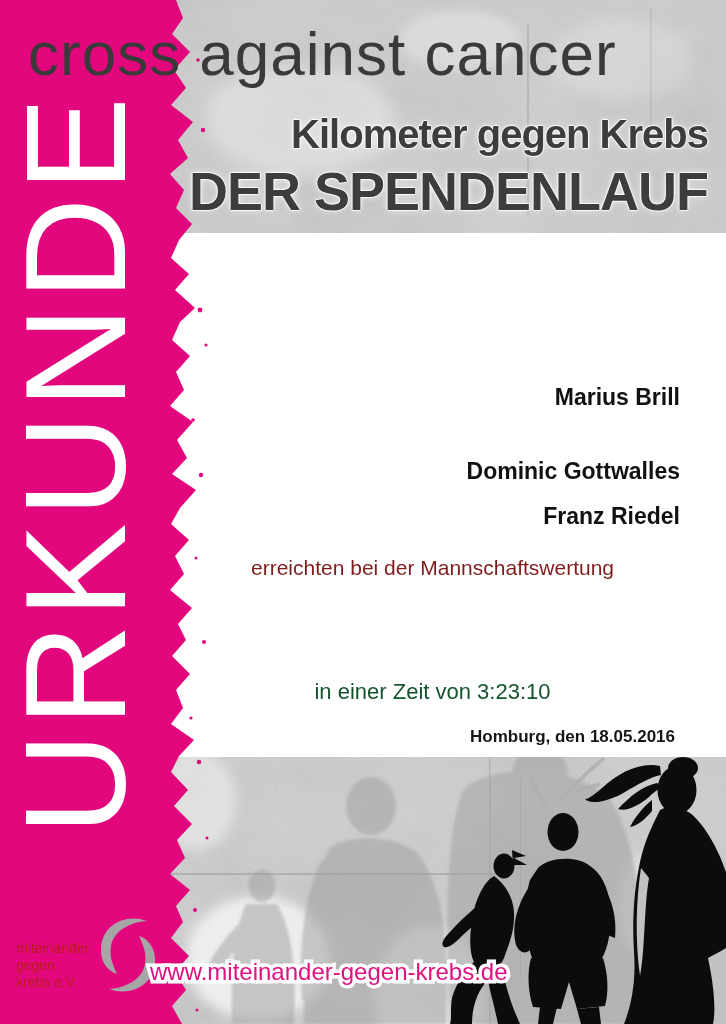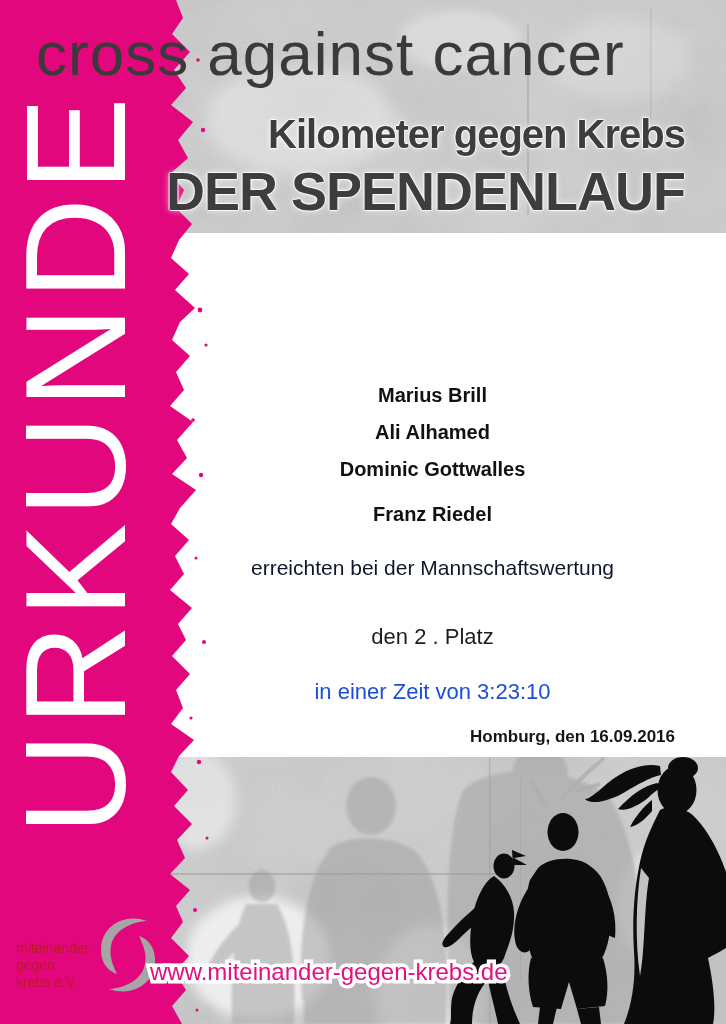--- a/index.html
+++ b/index.html
@@ -18,46 +18,46 @@
   }
 
   
   .bottom-art{z-index:3;}
   .pink-band{z-index:4;}
 
   
   .txt{position:absolute;z-index:6;}
 
   .event-title{
-    left:36px;top:18px;font-size:62px;font-weight:400;color:#3a3a3a;
+    left:28px;top:18px;font-size:62px;font-weight:400;color:#3a3a3a;
     letter-spacing:1px;white-space:nowrap;
   }
   .subtitle{
-    right:41px;text-align:right;font-weight:700;color:#3d3d3d;white-space:nowrap;
+    right:18px;text-align:right;font-weight:700;color:#3d3d3d;white-space:nowrap;
     text-shadow:0 1px 0 rgba(255,255,255,.85),0 -1px 0 rgba(255,255,255,.85),
       1px 0 0 rgba(255,255,255,.85),-1px 0 0 rgba(255,255,255,.85),
       0 0 7px rgba(255,255,255,.75);
   }
   .subtitle1{top:112px;font-size:40px;letter-spacing:-1px;}
   .subtitle2{top:160px;font-size:54px;letter-spacing:-1px;}
 
   .ribbon-word{
     left:-374px;top:392px;width:900px;height:142px;line-height:142px;
     text-align:center;transform:rotate(-90deg);
     font-size:142px;font-weight:400;color:#ffffff;letter-spacing:6px;
     white-space:nowrap;z-index:5;
   }
 
   .cert-line{left:185px;width:495px;text-align:center;color:#111111;white-space:nowrap;}
   .team-name{top:292px;font-size:30px;font-weight:700;}
-  .member{font-size:20px;font-weight:700;}
+  .member{font-size:23px;font-weight:700;text-align:right;}
   .member-0{top:384px;} .member-1{top:421px;} .member-2{top:458px;} .member-3{top:495px;margin-top:8px;}
-  .result-intro{top:556px;font-size:21px;font-weight:400;color:#0f172a;}
+  .result-intro{top:556px;font-size:21px;font-weight:400;color:#7f1d1d;}
   .place-line{top:624px;font-size:22px;font-weight:400;color:#1e1e1e;}
-  .time-line{top:679px;font-size:22px;font-weight:400;color:#1d4ed8;}
+  .time-line{top:679px;font-size:22px;font-weight:400;color:#14532d;}
   .issue-line{top:727px;font-size:17px;font-weight:700;color:#161616;text-align:right;right:51px;left:auto;width:auto;}
 
   .org-lines{left:16px;top:940px;font-size:14px;line-height:17px;color:#b91c1c;z-index:6;}
   .org-lines div{white-space:nowrap;}
   .org-logo{position:absolute;left:95px;top:913px;z-index:6;}
 
   .site-wrap{
     left:150px;top:958px;width:570px;text-align:left;
     font-size:24px;font-weight:400;letter-spacing:0px;z-index:7;white-space:nowrap;
   }
@@ -207,27 +207,25 @@
     </g>
   </svg>
 
   <div class="txt ribbon-word">URKUNDE</div>
 
   <div class="txt event-title">cross against cancer</div>
   <div class="txt subtitle subtitle1">Kilometer gegen Krebs</div>
   <div class="txt subtitle subtitle2">DER SPENDENLAUF</div>
 
   <div class="txt cert-line member member-0">Marius Brill</div>
-  <div class="txt cert-line member member-1">Ali Alhamed</div>
   <div class="txt cert-line member member-2">Dominic Gottwalles</div>
   <div class="txt cert-line member member-3">Franz Riedel</div>
   <div class="txt cert-line result-intro">erreichten bei der Mannschaftswertung</div>
-  <div class="txt cert-line place-line">den 2 . Platz</div>
   <div class="txt cert-line time-line">in einer Zeit von 3:23:10</div>
-  <div class="txt cert-line issue-line">Homburg, den 16.09.2016</div>
+  <div class="txt cert-line issue-line">Homburg, den 18.05.2016</div>
 
   <div class="txt org-lines">
     <div>miteinander</div>
     <div>gegen</div>
     <div>krebs e.V.</div>
   </div>
   <svg class="org-logo" width="66" height="84" viewBox="0 0 66 84">
     <path d="M52,8 C30,0 8,12 6,34 C5,48 12,58 22,61 C18,52 14,44 16,33 C19,17 36,9 52,8 Z" fill="#a6a6a6"></path>
     <path d="M14,76 C36,84 58,72 60,50 C61,36 54,26 44,23 C48,32 52,40 50,51 C47,67 30,75 14,76 Z" fill="#a6a6a6"></path>
   </svg>

